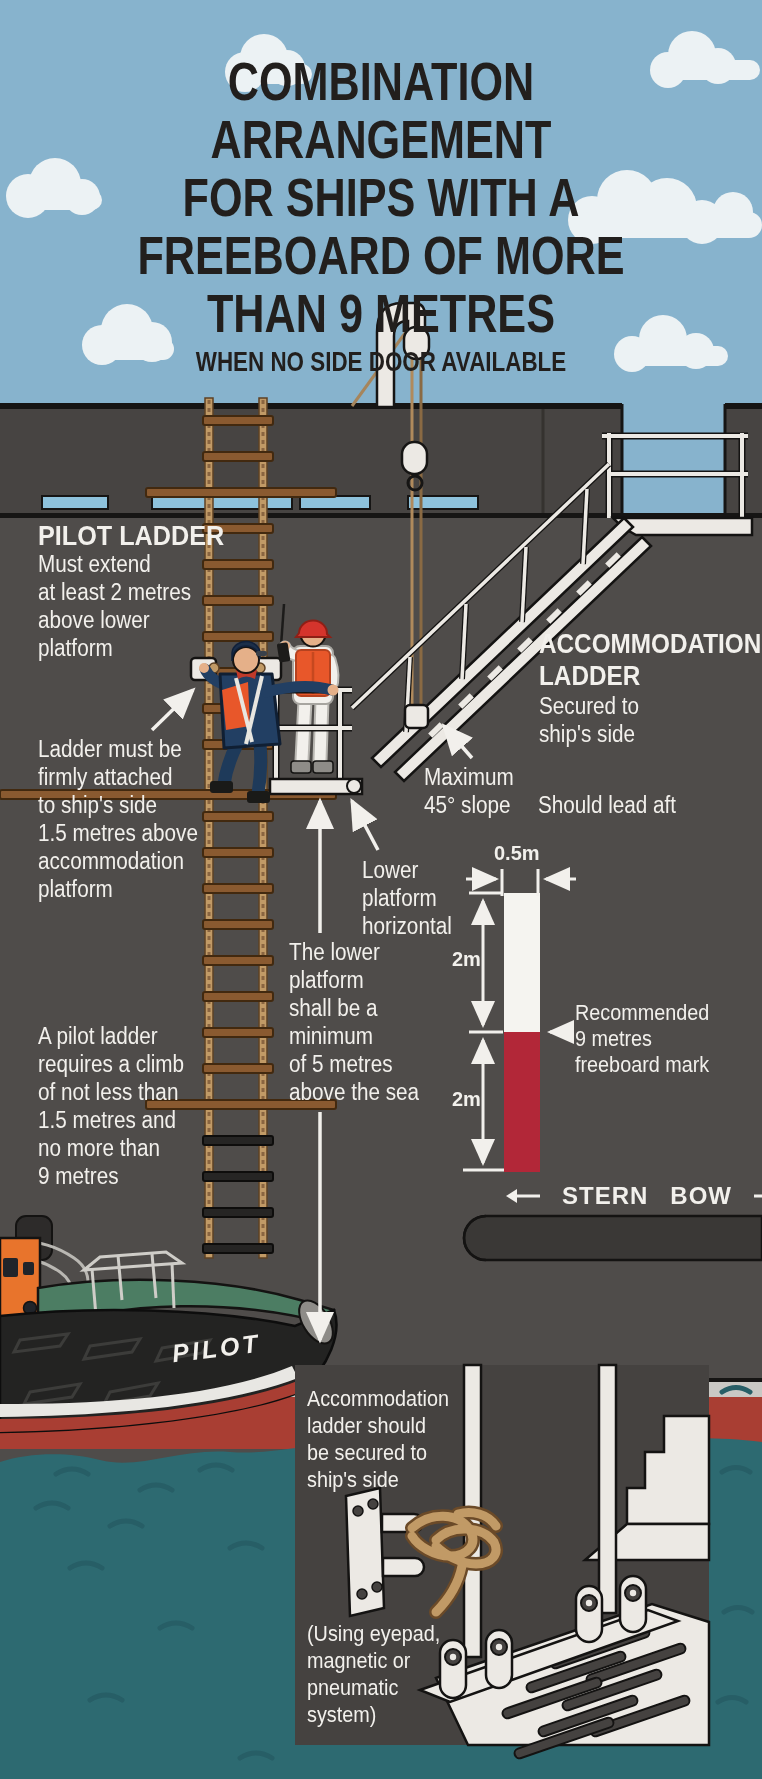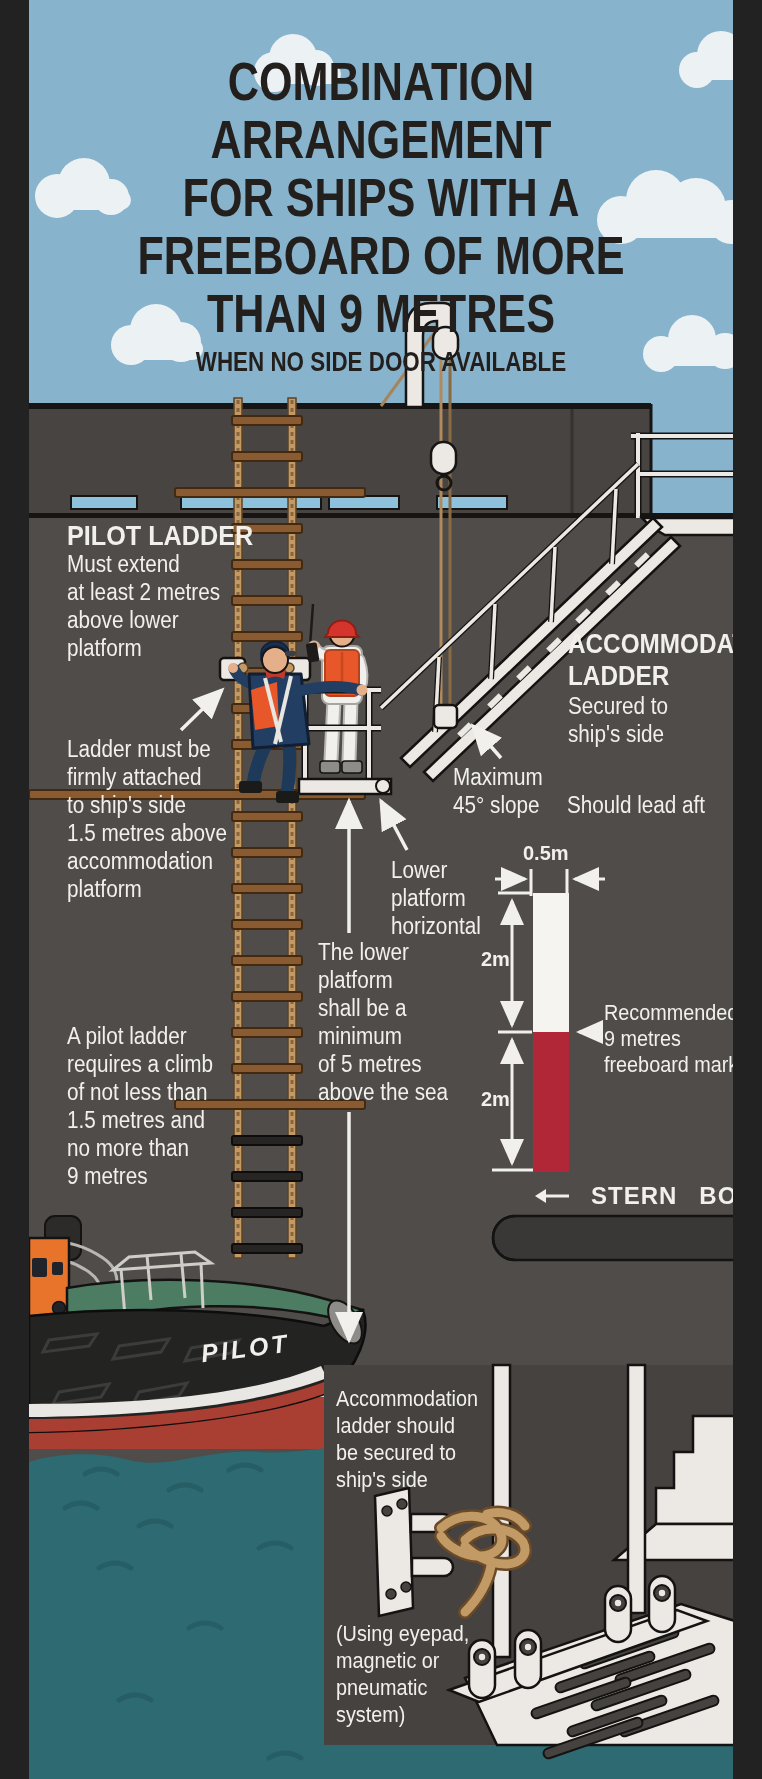--- a/index.html
+++ b/index.html
@@ -1,17 +1,17 @@
 <!DOCTYPE html>
 <html style="--sky: #87b3cd; --hull: #4f4c4a; --bulwark: #474442; --sea: #2d6a71; --hull_red: #a93e33; --mark_red: #b22738; --text: #f2f0ec; --title_text: #221f1d; --rope: #c19a66; --safety_orange: #e8572a; --white_paint: #ece9e4;"><head>
 <meta charset="utf-8">
 <style>
   html,body{margin:0;padding:0;background:#222;}
   .stage{
-    position:relative;width:704px;height:1779px;margin:0 auto;
+    position:relative;width:762px;height:1779px;margin:0 auto;
     overflow:hidden;background:#4f4c4a;
     font-family:"Liberation Sans", sans-serif;
   }
   svg.scene{position:absolute;left:0;top:0;width:762px;height:1779px;display:block;}
   .txt{position:absolute;color:var(--text,#f2f0ec);}
   .squeeze{transform:scaleX(0.9);transform-origin:0 0;}
   .note{font-size:23px;line-height:28px;white-space:pre-line;font-weight:400;}
   .note-sm{font-size:22px;line-height:26px;white-space:pre-line;font-weight:400;}
   .heading{font-weight:700;white-space:pre-line;}
   .title-wrap{position:absolute;top:52px;left:0;right:0;text-align:center;color:var(--title_text,#221f1d);}

